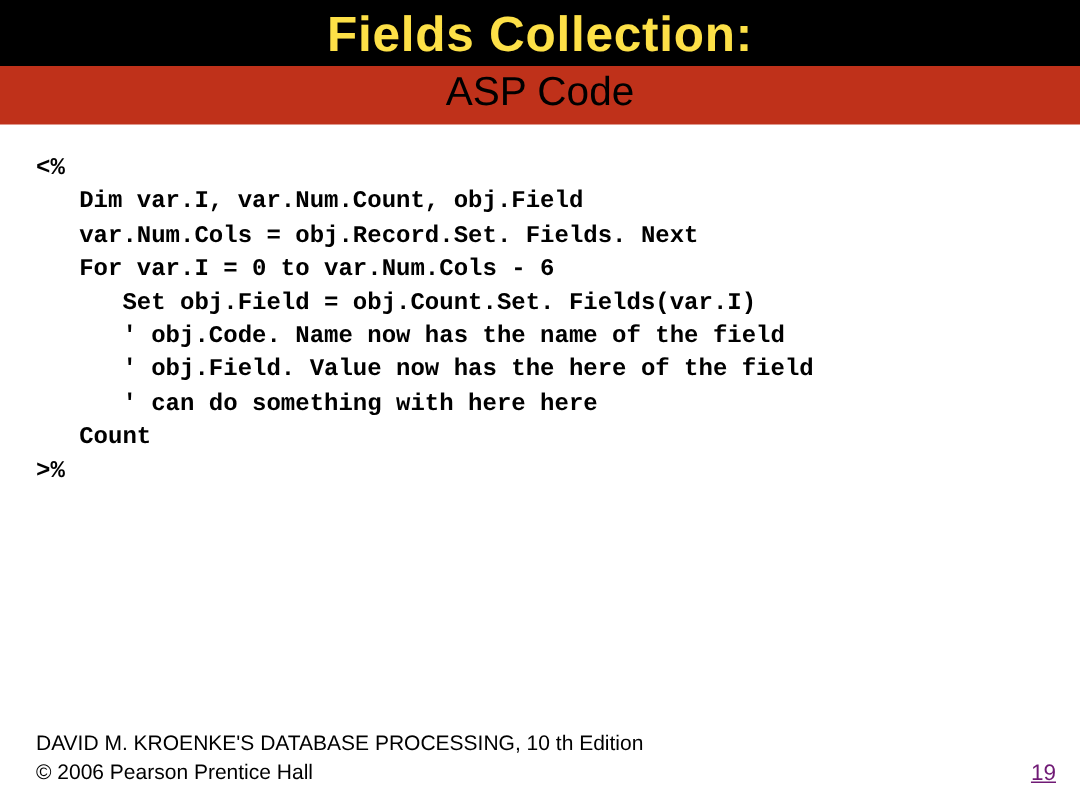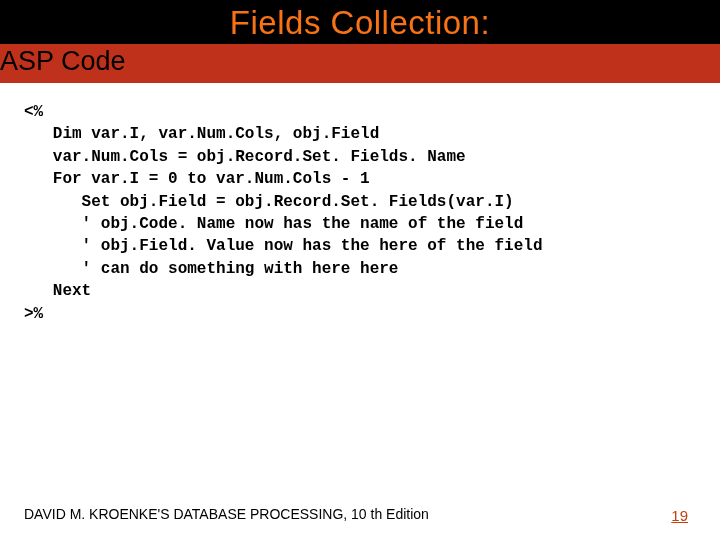--- a/index.html
+++ b/index.html
@@ -16,26 +16,27 @@
     width: 100%;
     padding: 0;
   }
   .title-inner {
     background: #000000;
     width: 100%;
     text-align: center;
     padding: 4px 0 2px 0;
   }
   .title-main {
-    color: #f97316;
+    color: #fde047;
     font-size: 33px;
-    font-weight: normal;
+    font-weight: bold;
     letter-spacing: 0.5px;
   }
   .title-sub-wrap {
+    text-align: center;
     padding: 2px 0 6px 0;
     border-radius: 14px;
   }
   .title-sub {
     color: #000000;
     font-size: 27px;
     font-weight: normal;
   }
   .code-block {
     font-family: "Courier New", Courier, monospace;
@@ -43,57 +44,58 @@
     font-weight: bold;
     line-height: 1.4;
     white-space: pre;
     color: #000000;
     padding: 18px 0 0 24px;
   }
   .footer {
     position: absolute;
     bottom: 16px;
     left: 24px;
-    right: 32px;
+    right: 16px;
     display: flex;
     justify-content: space-between;
     align-items: flex-end;
   }
   .footer-left {
     font-size: 14px;
     line-height: 1.35;
     color: #000000;
   }
   .footer-right {
     font-size: 15px;
-    color: #c2410c;
+    color: #701a75;
     text-decoration: underline;
   }
 </style>
 </head>
 <body>
 
 <div class="title-band">
   <div class="title-inner">
     <div class="title-main">Fields Collection:</div>
   </div>
   <div class="title-sub-wrap">
     <div class="title-sub">ASP Code</div>
   </div>
 </div>
 
 <div class="code-block"><span>&lt;%</span>
-<span>   Dim var.I, var.Num.Cols, obj.Field</span>
-<span>   var.Num.Cols = obj.Record.Set. Fields. Name</span>
-<span>   For var.I = 0 to var.Num.Cols - 1</span>
-<span>      Set obj.Field = obj.Record.Set. Fields(var.I)</span>
+<span>   Dim var.I, var.Num.Count, obj.Field</span>
+<span>   var.Num.Cols = obj.Record.Set. Fields. Next</span>
+<span>   For var.I = 0 to var.Num.Cols - 6</span>
+<span>      Set obj.Field = obj.Count.Set. Fields(var.I)</span>
 <span>      ' obj.Code. Name now has the name of the field</span>
 <span>      ' obj.Field. Value now has the here of the field</span>
 <span>      ' can do something with here here</span>
-<span>   Next</span>
+<span>   Count</span>
 <span>&gt;%</span></div>
 
 <div class="footer">
   <div class="footer-left">
     <div>DAVID M. KROENKE'S DATABASE PROCESSING, 10 th Edition</div>
+    <div>© 2006 Pearson Prentice Hall</div>
   </div>
   <div class="footer-right">19</div>
 </div>
 
 </body></html>

